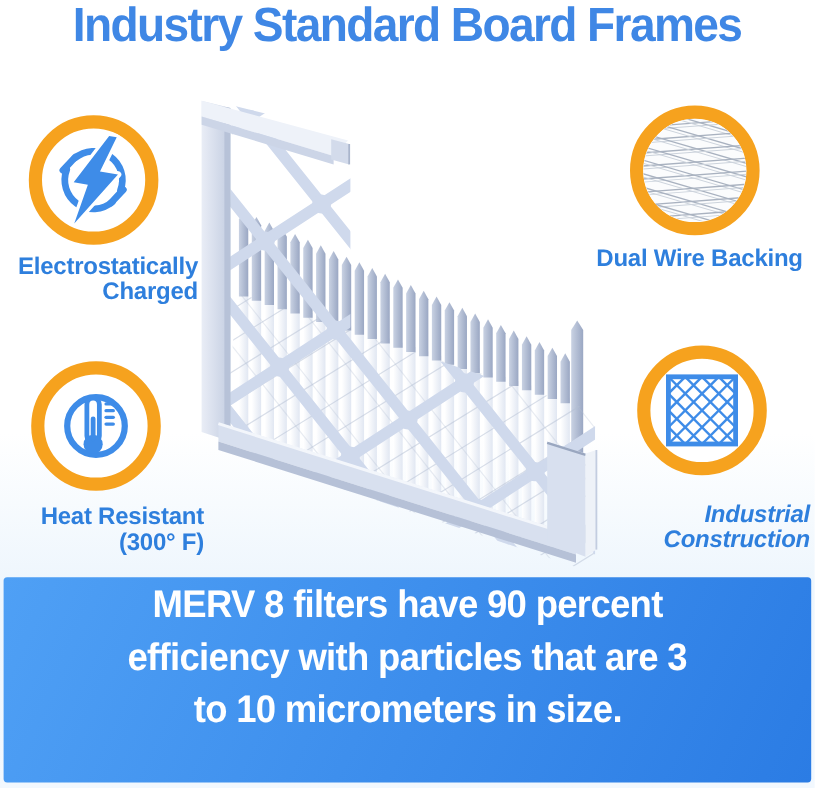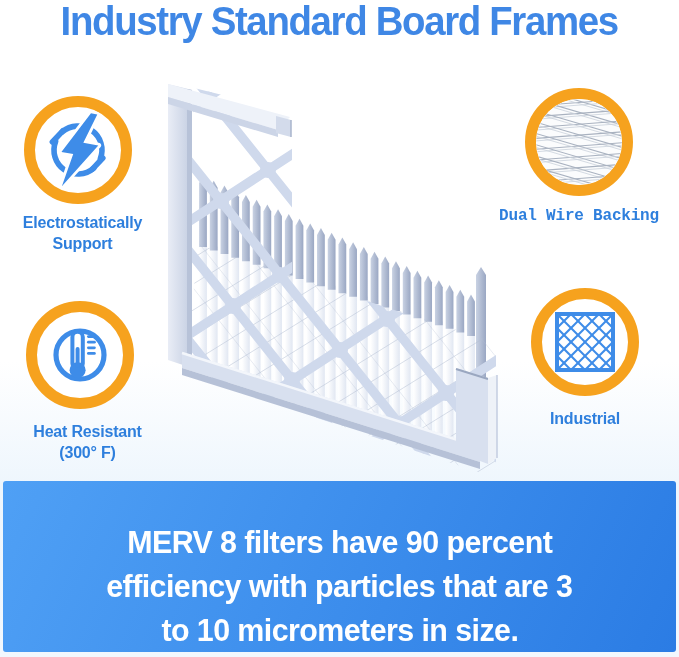--- a/index.html
+++ b/index.html
@@ -14,31 +14,31 @@
     letter-spacing:-1.4px;line-height:1.08;transform:scaleX(.96);transform-origin:center top;
   }
   .filter-art{position:absolute;left:0;top:0;width:679px;height:657px;z-index:1;}
   .ring{
     position:absolute;width:86px;height:86px;border:11px solid var(--ring-orange,#F6A21E);
     border-radius:50%;background:#fff;display:flex;align-items:center;justify-content:center;
     z-index:2;overflow:hidden;
   }
   .ring svg{display:block;}
   .flabel{
-    position:absolute;text-align:center;color:var(--label-blue,#2E7FDD);
-    font-weight:700;font-size:16px;line-height:21px;letter-spacing:-0.2px;z-index:2;
+    position:absolute;text-align:right;color:var(--label-blue,#2E7FDD);
+    font-weight:700;font-size:20px;line-height:21px;letter-spacing:-0.2px;z-index:2;
   }
   .r-tl{left:24px;top:96px;}   .l-tl{left:0px;top:212px;width:165px;}
   .r-bl{left:26px;top:301px;}  .l-bl{left:5px;top:421px;width:165px;}
-  .r-tr{left:525px;top:88px;}  .l-tr{left:489px;top:206px;width:180px;font-family:Liberation Mono, monospace;}
-  .r-br{left:531px;top:288px;} .l-br{left:495px;top:408px;width:180px;}
+  .r-tr{left:525px;top:88px;}  .l-tr{left:489px;top:206px;width:180px;}
+  .r-br{left:531px;top:288px;} .l-br{left:495px;top:419px;width:180px;font-style:italic;}
   .banner{
     position:absolute;left:3px;right:3px;top:481px;height:171px;border-radius:3px;
     background:linear-gradient(115deg,var(--banner-l,#4FA0F5) 0%,var(--banner-d,#2B7CE4) 100%);
-    color:#fff;display:flex;flex-direction:column;align-items:center;justify-content:flex-end;
+    color:#fff;display:flex;flex-direction:column;align-items:center;justify-content:flex-start;
     z-index:4;
   }
   .banner div{
     font-size:32px;font-weight:700;line-height:44px;letter-spacing:-0.6px;
     transform:scaleX(.95);transform-origin:center;white-space:nowrap;
   }
 </style>
 </head>
 <body>
 
@@ -201,21 +201,21 @@
           <line x1="18" y1="40" x2="31" y2="26"></line>
           <line x1="68" y1="74" x2="81" y2="60"></line>
         </g>
         <g transform="rotate(10 50 50)">
           <path d="M58 2 L30 56 L45 56 L38 98 L74 40 L55 40 L66 2 Z" fill="#3E8CE8" stroke="#ffffff" stroke-width="7" stroke-linejoin="round" paint-order="stroke"></path>
         </g>
       </svg>
     </div>
     <div class="flabel l-tl">
       <div>Electrostatically</div>
-      <div>Support</div>
+      <div>Charged</div>
     </div>
   </div>
 
   <div>
     <div class="ring r-tr">
       <svg id="mesh-svg" width="86" height="86" viewBox="0 0 86 86">
           <defs>
             <clipPath id="mClip">
               <circle cx="43" cy="43" r="43"></circle>
             </clipPath>
@@ -335,20 +335,21 @@
             <line x1="57" y1="71" x2="113" y2="15"></line>
             <line x1="57" y1="15" x2="113" y2="71"></line>
             <line x1="71" y1="71" x2="127" y2="15"></line>
             <line x1="71" y1="15" x2="127" y2="71"></line>
           </g>
           <rect x="15" y="15" width="56" height="56" fill="none" stroke="#3E8CE8" stroke-width="4"></rect>
         </svg>
     </div>
     <div class="flabel l-br">
       <div>Industrial</div>
+      <div>Construction</div>
     </div>
   </div>
 
   <div class="banner">
     <div>MERV 8 filters have 90 percent</div>
     <div>efficiency with particles that are 3</div>
     <div>to 10 micrometers in size.</div>
   </div>
 
 </div>

